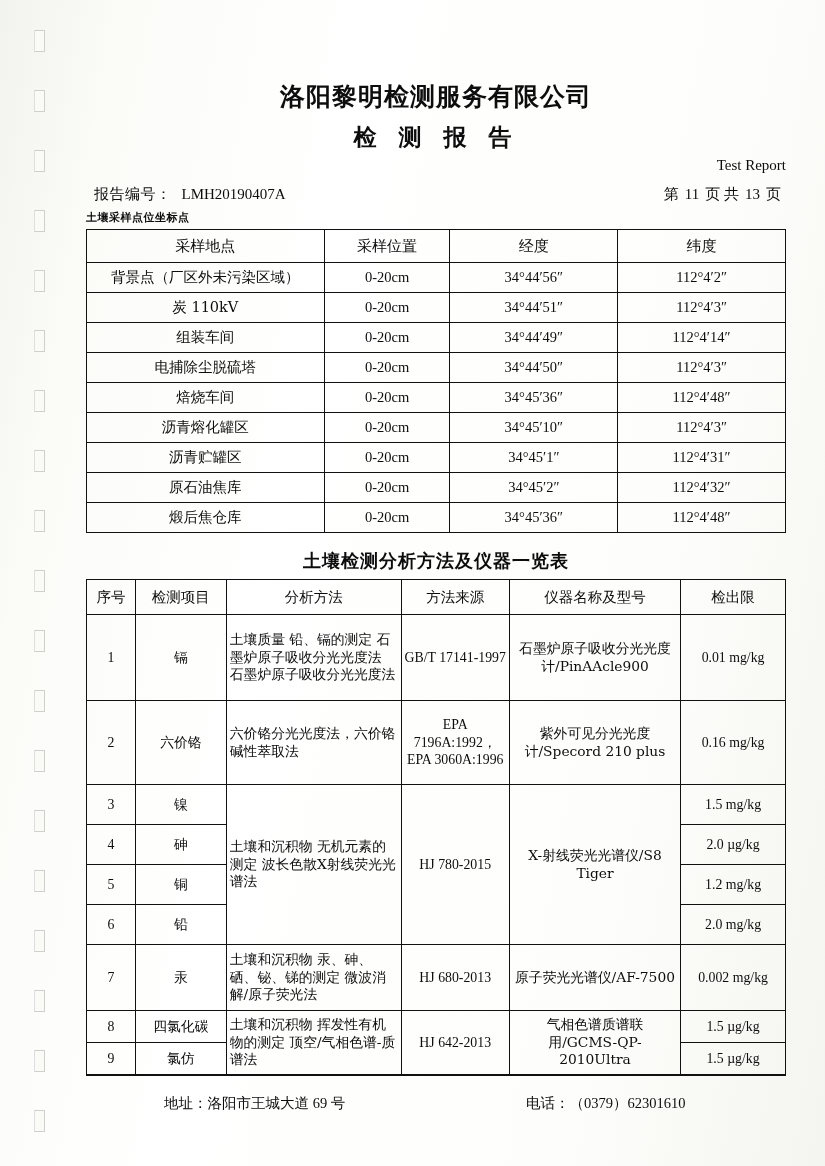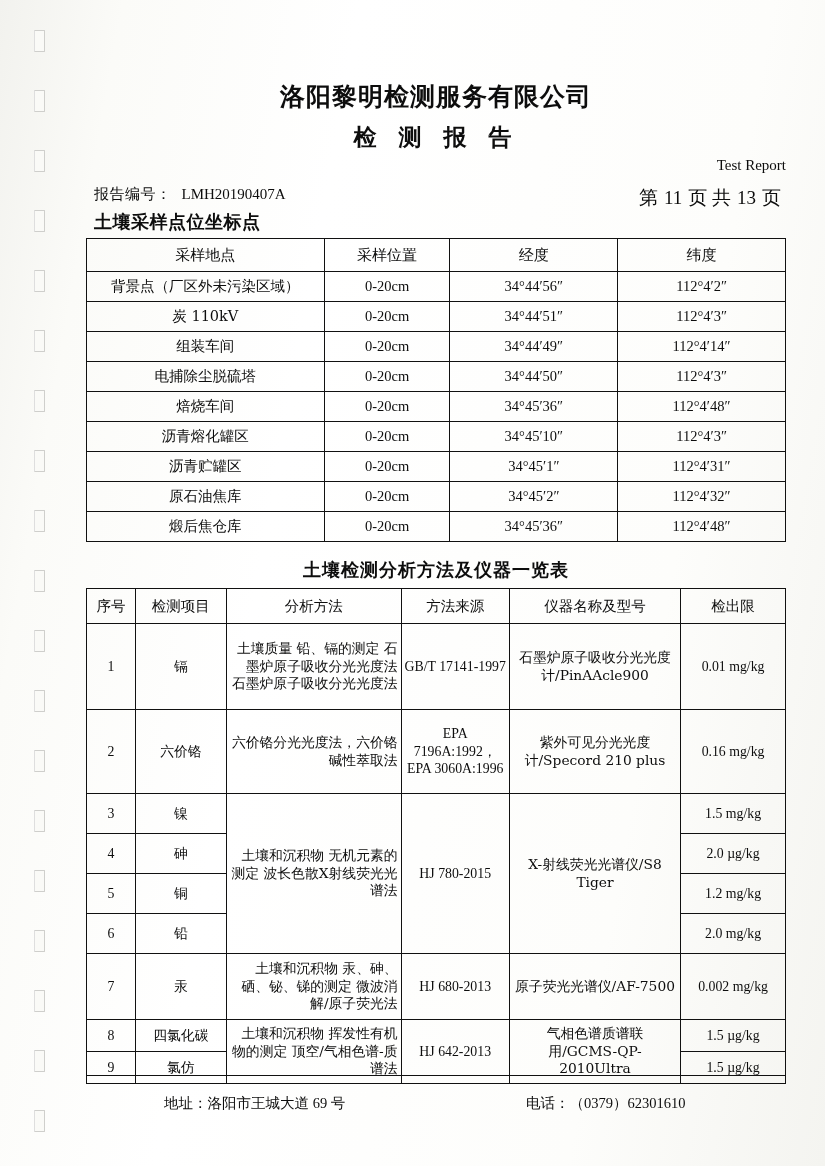--- a/index.html
+++ b/index.html
@@ -92,28 +92,27 @@
   .meta-left .label { letter-spacing: 0.5px; }
   .meta-left .value {
     font-family: "Liberation Serif", serif;
     margin-left: 10px;
   }
   .meta-right {
     position: absolute;
     right: 2px;
     top: 0;
     white-space: nowrap;
-    font-size: 19px;
+    font-size: 15px;
   }
   .meta-right span { margin: 0 3px; }
 
   .sec-title-left {
     margin-top: 3px;
-    margin-left: 8px;
-    font-size: 18px;
+    font-size: 11px;
     font-weight: bold;
     letter-spacing: 0.5px;
   }
 
   table {
     border-collapse: collapse;
     width: 100%;
     table-layout: fixed;
   }
   .tbl {
@@ -151,21 +150,21 @@
   .method-tbl { margin-top: 6px; }
   .method-tbl td {
     font-size: 13.8px;
     line-height: 1.28;
     padding: 3px 3px;
   }
   .method-tbl th {
     font-size: 14.5px;
     padding: 4px 2px;
   }
-  .method-tbl td.leftish { text-align: right; }
+  .method-tbl td.leftish { text-align: left; }
 
   .footer {
     position: absolute;
     left: 0;
     right: 0;
     bottom: 52px;
     border-top: 1.2px solid #111;
     padding-top: 18px;
     font-size: 14.5px;
   }

